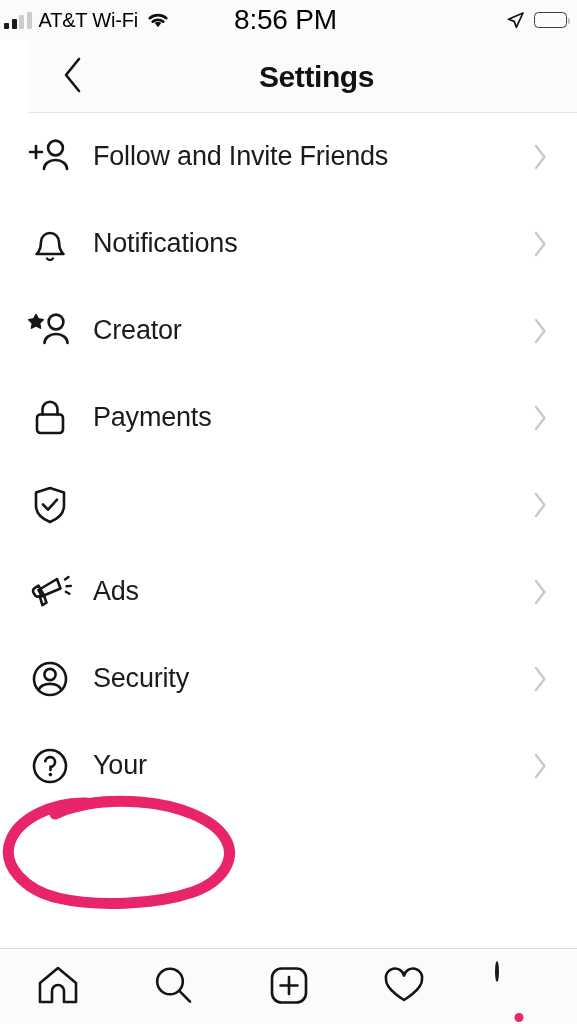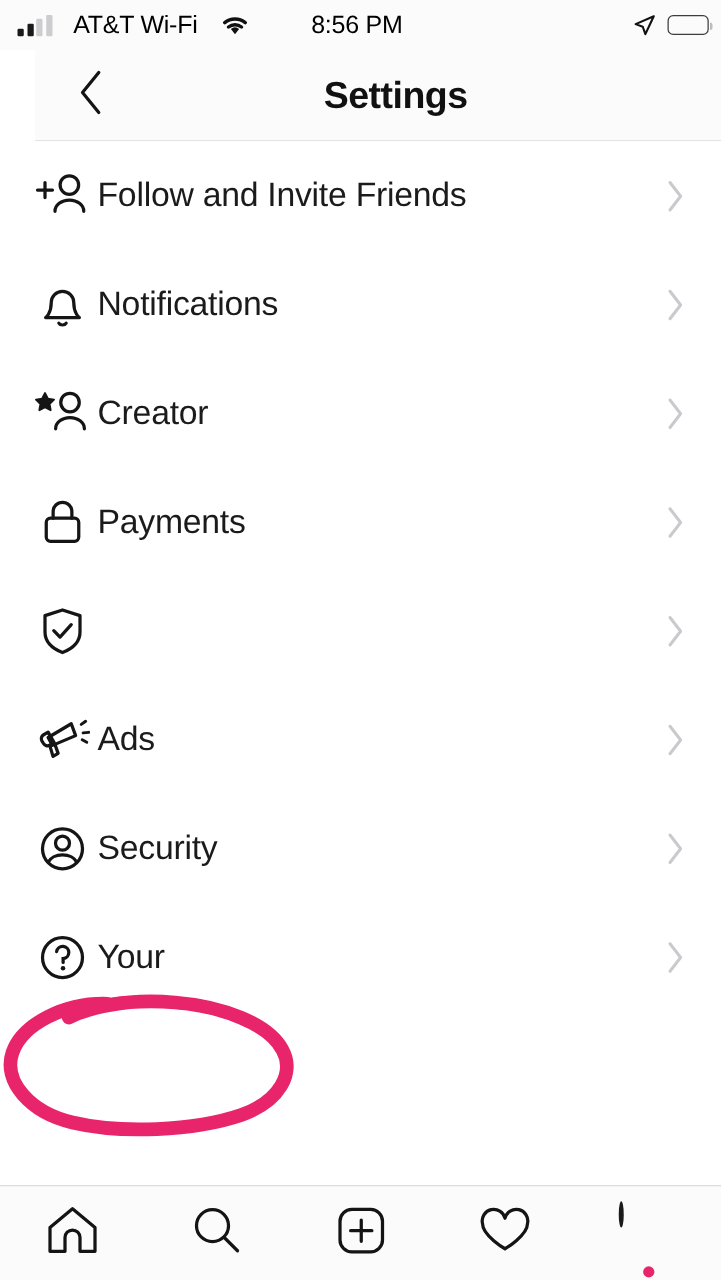--- a/index.html
+++ b/index.html
@@ -17,38 +17,38 @@
   }
 
   
   #statusbar {
     position:absolute; left:0; top:0;
     width:577px; height:40px;
     background:#fbfbfb;
     display:flex; align-items:center;
   }
   .sb-left {
-    position:absolute; left:14px; top:0; height:40px;
-    display:flex; align-items:center; gap:17px;text-align:center;
+    position:absolute; left:4px; top:0; height:40px;
+    display:flex; align-items:center; gap:7px;text-align:center;
   }
   .sig { display:flex; align-items:flex-end; gap:2.5px; height:17px; }
   .sig i { display:block; width:5px; border-radius:1px; background:#cdcdcf; }
   .sig i.on { background:#1a1a1a; }
   .sig i:nth-child(1){ height:6px; }
   .sig i:nth-child(2){ height:10px; }
   .sig i:nth-child(3){ height:13.5px; }
   .sig i:nth-child(4){ height:17px; }
   .carrier {
     font-size:20px; color:#000; letter-spacing:-0.2px;
     font-weight:400; white-space:nowrap;
   }
   .sb-time {
     position:absolute; left:0; right:0; top:0; height:40px;
     display:flex; align-items:center; justify-content:center;
-    font-size:20px; color:#000; letter-spacing:-0.2px; font-weight:400;
+    font-size:28px; color:#000; letter-spacing:-0.2px; font-weight:400;
     padding-right:6px;
   }
   .sb-right {
     position:absolute; right:10px; top:0; height:40px;
     display:flex; align-items:center; gap:9px;
   }
   .batt {
     position:relative; width:33px; height:16px;
     border:1.6px solid #3d3d3d; border-radius:4.5px;
     padding:1.6px;
@@ -91,20 +91,21 @@
     display:flex; align-items:center;
     padding:0 0 0 22px;
     cursor:pointer;
   }
   .row-icon {
     width:56px; height:56px;
     display:flex; align-items:center; justify-content:center;
     flex:0 0 56px;
   }
   .row-label {
+    margin-left:15px;
     font-size:27px; color:#1b1b1b; letter-spacing:-0.2px;
     white-space:nowrap;
   }
   .row-chev {
     position:absolute; right:30px; top:50%;
     transform:translateY(-50%);
     display:flex; align-items:center;
   }
 
   

